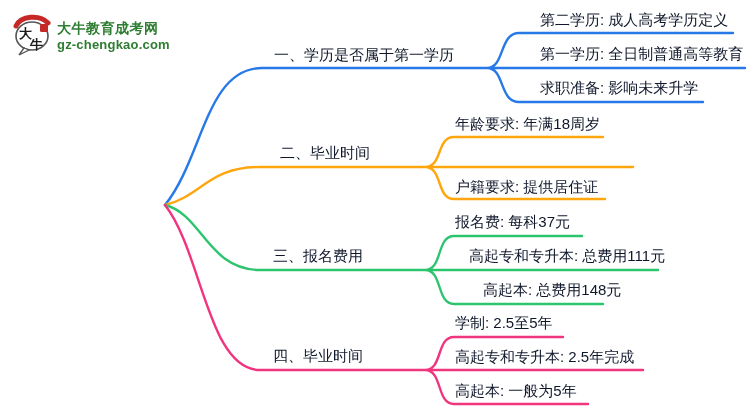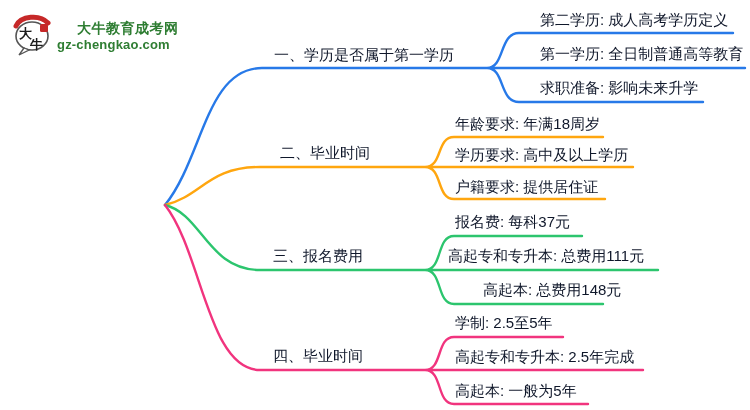--- a/index.html
+++ b/index.html
@@ -9,21 +9,21 @@
   }
   .lines{position:absolute;left:0;top:0;width:750px;height:410px;}
   .txt{
     position:absolute;color:#0f172a;font-size:15px;line-height:20px;
     white-space:nowrap;
   }
   .blabel{transform:translateX(-50%);}
   .root{font-size:15.5px;line-height:22px;color:#262626;}
   .logo-title{
     position:absolute;left:57px;top:19px;color:#2e7d32;font-weight:700;
-    font-size:14px;line-height:18px;white-space:nowrap;letter-spacing:.5px;margin-left:20px;
+    font-size:14px;line-height:18px;white-space:nowrap;letter-spacing:.5px;
   }
   .logo-domain{
     position:absolute;left:57px;top:37px;color:#2e7d32;font-weight:700;
     font-size:13px;line-height:15px;white-space:nowrap;letter-spacing:.2px;
   }
   .logo-icon{position:absolute;left:13px;top:11px;}
 </style>
 </head>
 <body>
 
@@ -59,24 +59,23 @@
   <div class="txt blabel" style="left:364px;top:45px;">一、学历是否属于第一学历</div>
   <div class="txt blabel" style="left:325px;top:143px;">二、毕业时间</div>
   <div class="txt blabel" style="left:318px;top:246px;">三、报名费用</div>
   <div class="txt blabel" style="left:318px;top:346px;">四、毕业时间</div>
 
   <div class="txt" style="left:540px;top:10px;">第二学历: 成人高考学历定义</div>
   <div class="txt" style="left:540px;top:44px;">第一学历: 全日制普通高等教育</div>
   <div class="txt" style="left:540px;top:78px;">求职准备: 影响未来升学</div>
 
   <div class="txt" style="left:455px;top:114px;text-align:center;">年龄要求: 年满18周岁</div>
-  <div class="txt" style="left:455px;top:145px;">学历要求: 高中及以上学历</div>
   <div class="txt" style="left:455px;top:177px;text-align:center;">户籍要求: 提供居住证</div>
 
   <div class="txt" style="left:455px;top:212px;">报名费: 每科37元</div>
-  <div class="txt" style="left:448px;top:246px;">高起专和专升本: 总费用111元</div>
+  <div class="txt" style="left:469px;top:246px;">高起专和专升本: 总费用111元</div>
   <div class="txt" style="left:455px;top:280px;margin-left:28px;">高起本: 总费用148元</div>
 
   <div class="txt" style="left:455px;top:313px;">学制: 2.5至5年</div>
   <div class="txt" style="left:455px;top:347px;">高起专和专升本: 2.5年完成</div>
   <div class="txt" style="left:455px;top:381px;">高起本: 一般为5年</div>
 
 </div>
 
 </body></html>

